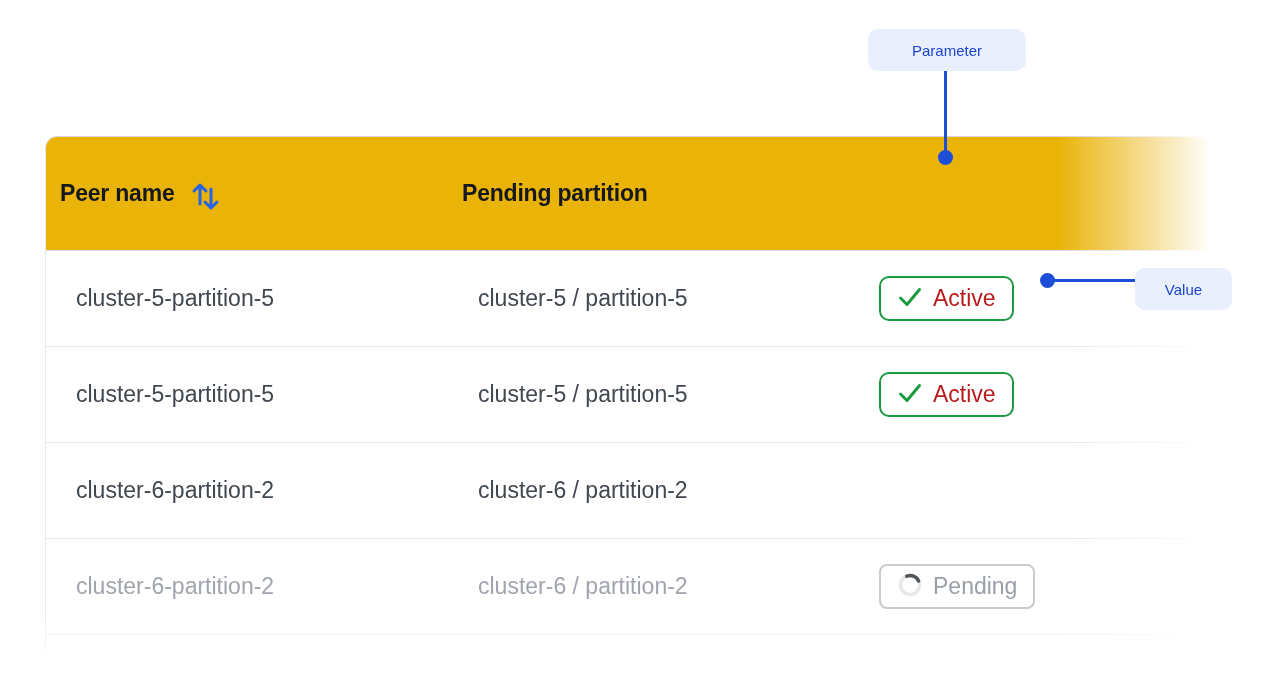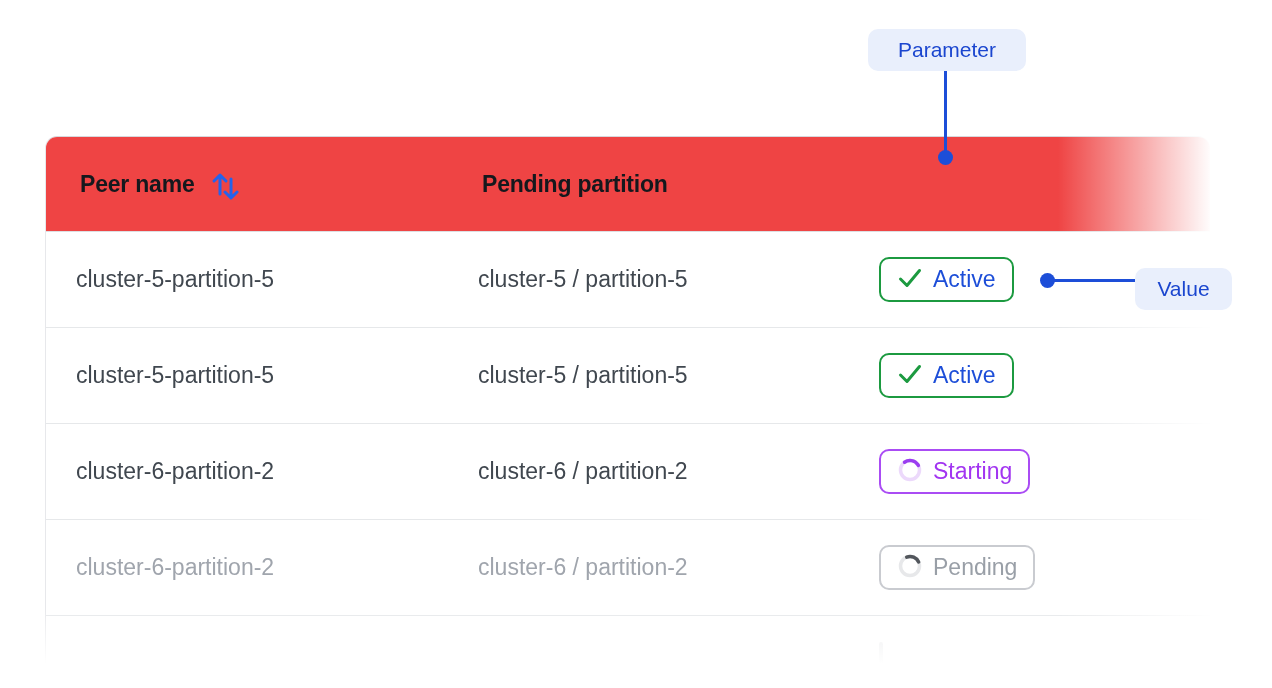--- a/index.html
+++ b/index.html
@@ -12,22 +12,22 @@
   }
 
   
   .table {
     position:absolute; left:45px; top:136px; width:1165px; height:552px;
     border-left:1px solid #e7e8eb; border-top:1px solid #d7d8dc;
     border-radius:12px 12px 0 0; overflow:hidden; z-index:1;
   }
   .thead {
     display:grid; grid-template-columns:402px 401px 1fr;
-    align-items:center; padding-left:34px; height:95px;
-    background:#ef4444; border-bottom:1px solid #dddfe2;
+    align-items:center; padding-left:14px; height:114px;
+    background:#eab308; border-bottom:1px solid #dddfe2;
   }
   .th {
     display:flex; align-items:center;
     font-size:23px; font-weight:700; color:#15181d; letter-spacing:-0.2px;
   }
   .row {
     display:grid; grid-template-columns:402px 401px 1fr;
     align-items:center; padding-left:30px; height:96px;
     border-bottom:1px solid #e6e8ea; background:#fff;
   }
@@ -38,23 +38,23 @@
   .sort-icon { margin-left:15px; display:inline-flex; }
   .arrow-up-icon { margin-left:17px; display:inline-flex; }
 
   
   .badge {
     display:inline-flex; align-items:center; gap:10px;
     height:45px; padding:0 16px; border:2px solid; border-radius:10px;
     font-size:23px; font-weight:500; background:#fff; line-height:1;
   }
   .badge svg { flex:0 0 auto; }
-  .badge-active   { border-color:#1c9a40; color:#1d4ed8; }
+  .badge-active   { border-color:#1c9a40; color:#b91c1c; }
   .badge-starting { border-color:#aa4cf4; color:#a235f1; }
-  .badge-pending  { border-color:#c9cbd0; color:#999fa7; }
+  .badge-pending  { border-color:#c9cbd0; color:#999fa7;border-radius:8px; }
   .badge-ghost {
     width:152px; height:45px; border:2px solid #d5d7da; border-radius:10px;
     opacity:.5; background:#fff;
   }
 
   
   .fade-right {
     position:absolute; left:1058px; top:130px; right:0; bottom:0; z-index:2;
     background:linear-gradient(to right, rgba(255,255,255,0) 0%, #ffffff 72%);
     pointer-events:none;
@@ -62,21 +62,21 @@
   .fade-bottom {
     position:absolute; left:0; top:608px; width:100%; height:80px; z-index:2;
     background:linear-gradient(to bottom, rgba(255,255,255,0) 0%, #ffffff 70%);
     pointer-events:none;
   }
 
   
   .anno { position:absolute; z-index:3; }
   .anno-pill {
     display:flex; align-items:center; justify-content:center;
-    background:#e9effc; color:#1b46cf; font-size:21px; font-weight:500;
+    background:#e9effc; color:#1b46cf; font-size:15px; font-weight:500;
     border-radius:10px;
   }
   #param-pill { left:868px; top:29px;  width:158px; height:42px; }
   #value-pill { left:1135px; top:268px; width:97px;  height:42px; }
   #param-line { left:944px; top:71px;  width:3px;  height:80px; background:#1d4ed8; }
   #value-line { left:1053px; top:279px; width:82px; height:3px;  background:#1d4ed8; }
   .anno-dot { width:15px; height:15px; border-radius:50%; background:#1d4ed8; }
   #param-dot { left:938px;  top:150px; }
   #value-dot { left:1040px; top:273px; }
 </style>
@@ -128,31 +128,20 @@
             </svg>
           </span>
           <span>Active</span>
         </span>
       </div>
     </div>
 
     <div class="row">
       <div class="cell">cluster-6-partition-2</div>
       <div class="cell">cluster-6 / partition-2</div>
-      <div>
-        <span class="badge badge-starting">
-          <span>
-            <svg width="26" height="26" viewBox="0 0 26 26" fill="none">
-              <circle cx="13" cy="13" r="9.5" stroke="#ecd9fb" stroke-width="3.5"></circle>
-              <circle cx="13" cy="13" r="9.5" stroke="#9b3df0" stroke-width="3.5" stroke-dasharray="16 44" stroke-linecap="round" transform="rotate(-125 13 13)"></circle>
-            </svg>
-          </span>
-          <span>Starting</span>
-        </span>
-      </div>
     </div>
 
     <div class="row dimmed">
       <div class="cell">cluster-6-partition-2</div>
       <div class="cell">cluster-6 / partition-2</div>
       <div>
         <span class="badge badge-pending">
           <span>
             <svg width="26" height="26" viewBox="0 0 26 26" fill="none">
               <circle cx="13" cy="13" r="9.5" stroke="#e7e8ea" stroke-width="3.5"></circle>

